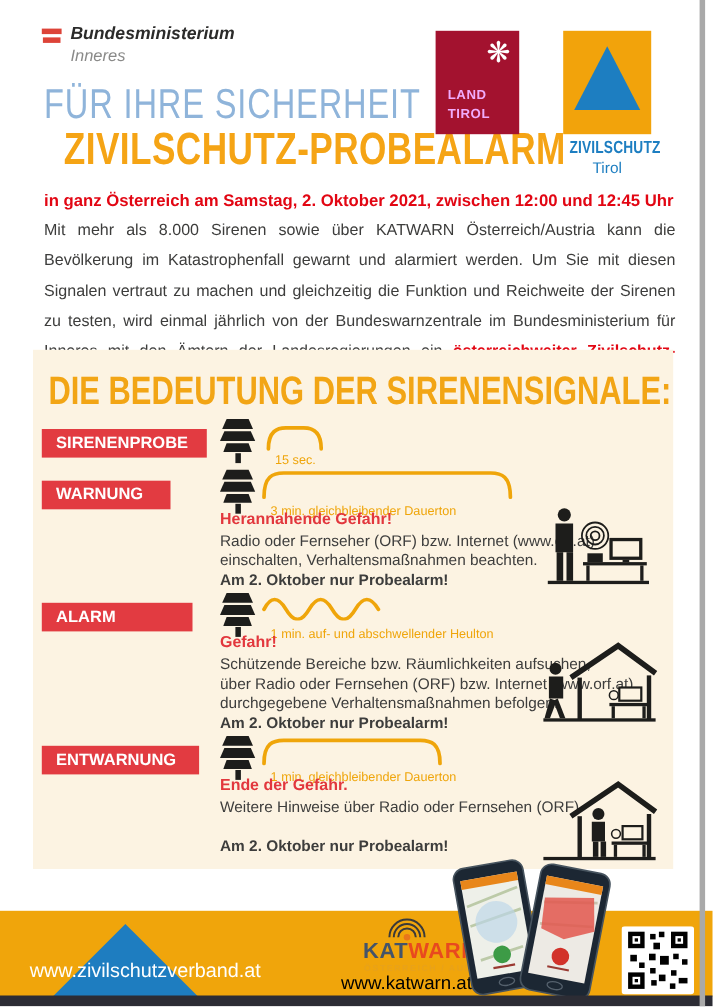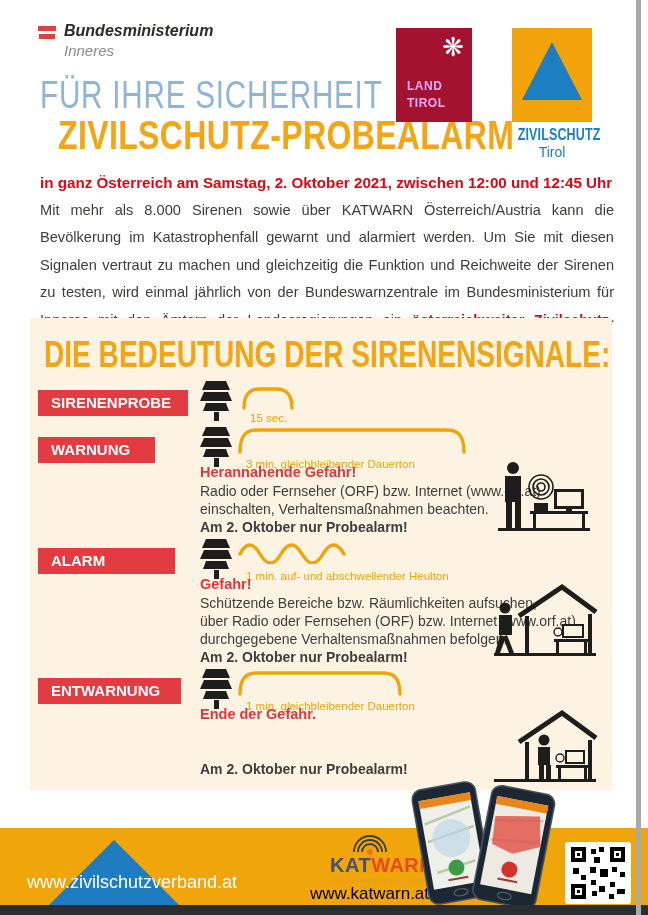--- a/index.html
+++ b/index.html
@@ -230,20 +230,21 @@
           <rect x="16" y="32" width="5" height="9"></rect>
         </g>
     </svg>
     <div class="abs sig4">
       <svg width="168" height="30">
         <path d="M4,26 C4,8 12,5 22,5 L146,5 C156,5 164,8 164,26" fill="none" stroke="#efa50a" stroke-width="3.4" stroke-linecap="round"></path>
       </svg>
       <div class="sig-label">1 min. gleichbleibender Dauerton</div>
     </div>
     <div class="abs headline h4r">Ende der Gefahr.</div>
+    <div class="abs bodyline l4a">Weitere Hinweise über Radio oder Fernsehen (ORF)</div>
     <div class="abs boldline bl4">Am 2. Oktober nur Probealarm!</div>
     <svg class="abs scene4" width="106" height="86">
       <g fill="#1d1d1b">
         <rect x="2" y="79" width="102" height="3"></rect>
         <rect x="33" y="42" width="4" height="38"></rect>
           <rect x="96" y="40" width="4" height="40"></rect>
         <circle cx="52" cy="40" r="5.5"></circle>
           <path d="M46,47 h12 v18 h-12 z"></path>
         <rect x="47" y="65" width="5" height="14"></rect>
           <rect x="54" y="65" width="5" height="14"></rect>

